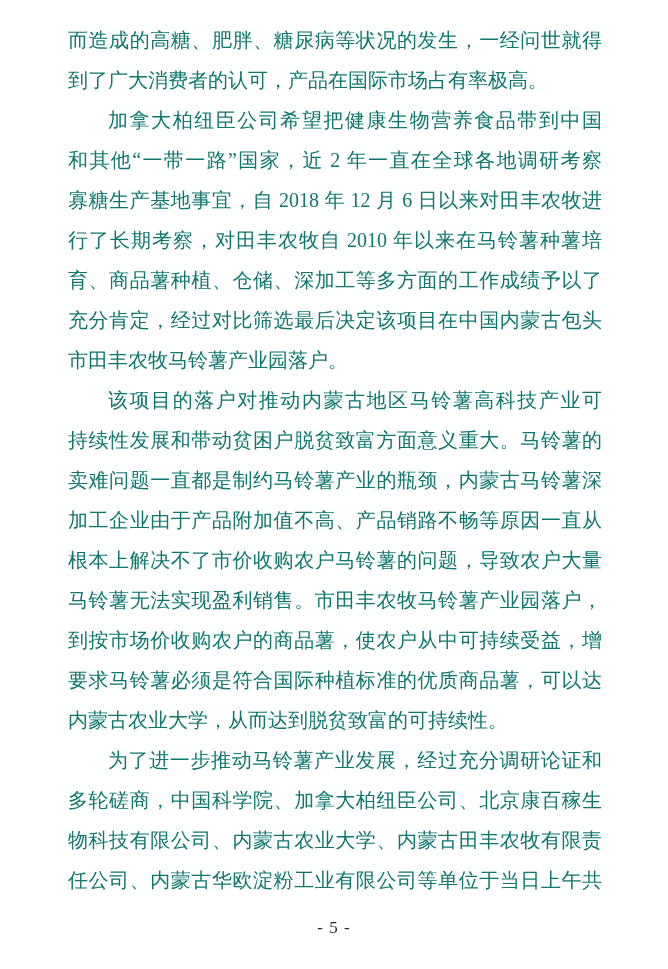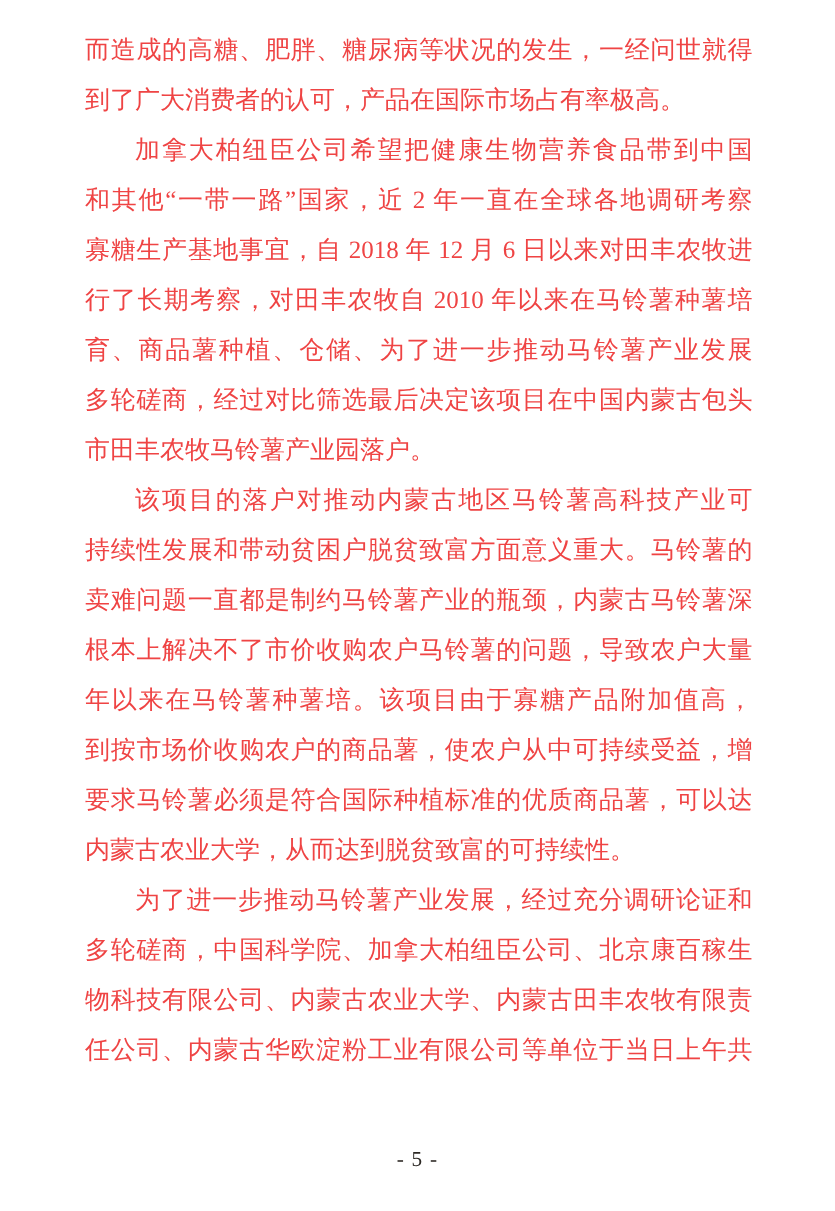--- a/index.html
+++ b/index.html
@@ -17,21 +17,21 @@
   }
   .doc-body {
     position: absolute;
     left: 68px;
     top: 20px;
     width: 534px;
   }
   .line {
     font-size: 20px;
     line-height: 40px;
-    color: #ef4444;
+    color: #0f766e;
     white-space: nowrap;
     text-align: justify;
     text-align-last: justify;
     text-justify: inter-character;
   }
   .line.para-end {
     text-align: center;
     text-align-last: left;
   }
   .line.indent {
@@ -53,28 +53,29 @@
 <body>
 
 <div class="page">
   <div class="doc-body">
     <div class="line">而造成的高糖、肥胖、糖尿病等状况的发生，一经问世就得</div>
     <div class="line para-end">到了广大消费者的认可，产品在国际市场占有率极高。</div>
     <div class="line indent">加拿大柏纽臣公司希望把健康生物营养食品带到中国</div>
     <div class="line">和其他“一带一路”国家，近 2 年一直在全球各地调研考察</div>
     <div class="line">寡糖生产基地事宜，自 2018 年 12 月 6 日以来对田丰农牧进</div>
     <div class="line">行了长期考察，对田丰农牧自 2010 年以来在马铃薯种薯培</div>
-    <div class="line">育、商品薯种植、仓储、为了进一步推动马铃薯产业发展</div>
-    <div class="line">多轮磋商，经过对比筛选最后决定该项目在中国内蒙古包头</div>
+    <div class="line">育、商品薯种植、仓储、深加工等多方面的工作成绩予以了</div>
+    <div class="line">充分肯定，经过对比筛选最后决定该项目在中国内蒙古包头</div>
     <div class="line para-end">市田丰农牧马铃薯产业园落户。</div>
     <div class="line indent">该项目的落户对推动内蒙古地区马铃薯高科技产业可</div>
     <div class="line">持续性发展和带动贫困户脱贫致富方面意义重大。马铃薯的</div>
     <div class="line">卖难问题一直都是制约马铃薯产业的瓶颈，内蒙古马铃薯深</div>
+    <div class="line">加工企业由于产品附加值不高、产品销路不畅等原因一直从</div>
     <div class="line">根本上解决不了市价收购农户马铃薯的问题，导致农户大量</div>
-    <div class="line">年以来在马铃薯种薯培。该项目由于寡糖产品附加值高，</div>
+    <div class="line">马铃薯无法实现盈利销售。市田丰农牧马铃薯产业园落户，</div>
     <div class="line">到按市场价收购农户的商品薯，使农户从中可持续受益，增</div>
     <div class="line">要求马铃薯必须是符合国际种植标准的优质商品薯，可以达</div>
     <div class="line para-end">内蒙古农业大学，从而达到脱贫致富的可持续性。</div>
     <div class="line indent">为了进一步推动马铃薯产业发展，经过充分调研论证和</div>
     <div class="line">多轮磋商，中国科学院、加拿大柏纽臣公司、北京康百稼生</div>
     <div class="line">物科技有限公司、内蒙古农业大学、内蒙古田丰农牧有限责</div>
     <div class="line">任公司、内蒙古华欧淀粉工业有限公司等单位于当日上午共</div>
   </div>
   <div class="page-number">- 5 -</div>
 </div>

